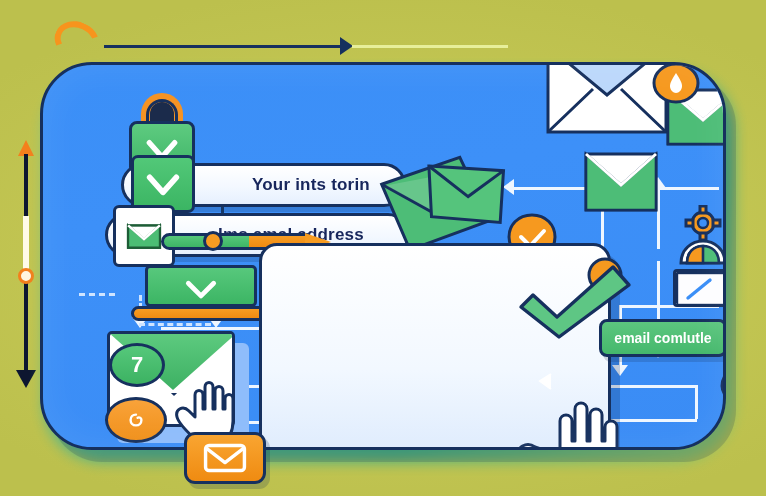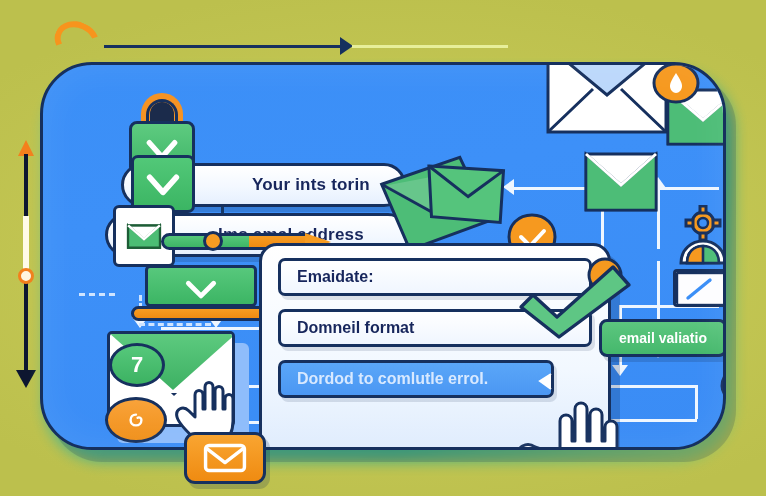--- a/index.html
+++ b/index.html
@@ -497,42 +497,31 @@
       <svg width="48" height="60" viewBox="0 0 48 60">
         <path d="M24 3 C13 3 5 11 5 21 C5 30 13 34 14 42 L34 42 C35 34 43 30 43 21 C43 11 35 3 24 3 Z" fill="#f6991f" stroke="#16305e" stroke-width="3"></path>
         <path d="M24 3 C30 10 33 16 30 23 C27 30 34 34 34 42 L24 42 Z" fill="#1d2f4f" opacity=".75"></path>
         <rect x="13" y="42" width="22" height="6" fill="#4dbd77" stroke="#16305e" stroke-width="2.4"></rect>
         <rect x="13" y="48" width="22" height="6" fill="#3b8ff7" stroke="#16305e" stroke-width="2.4"></rect>
         <rect x="16" y="54" width="16" height="5" rx="2" fill="#4dbd77" stroke="#16305e" stroke-width="2.4"></rect>
       </svg>
     </div>
 
     <div class="panel">
-      <div class="panel-body">
-        <div class="prow">
-          <span>Emaidate:</span>
-        </div>
-        <div class="prow">
-          <span>Domneil format</span>
-        </div>
-        <div class="prow hint">
-          <span>Dordod to comlutle erroI.</span>
-        </div>
-      </div>
     </div>
 
     <div class="ab" style="left:470px; top:190px; width:128px;height:92px;">
       <svg width="128" height="92" viewBox="0 0 128 92">
         <circle cx="92" cy="20" r="16" fill="#f6991f" stroke="#16305e" stroke-width="3"></circle>
         <path d="M8 52 L20 40 L44 62 L100 12 L116 30 L46 82 Z" fill="#5ec684" stroke="#16305e" stroke-width="3.4" stroke-linejoin="round"></path>
       </svg>
     </div>
 
     <div class="vlabel" style="left:556px; top:254px;">
-      <span>email valiatio</span>
+      <span>email comlutle</span>
     </div>
 
 
     <div class="hand" style="left:462px; top:328px;">
       <svg width="128" height="116" viewBox="0 0 128 116">
         <path d="M14 46 L62 30 L70 44 L40 62 Z" fill="#f79c22" stroke="#16305e" stroke-width="3" transform="translate(-2,44)"></path>
         <path d="M30 54 C22 48 10 54 14 64 C18 76 36 92 46 100 C58 108 78 110 92 102 C106 94 112 78 112 62 L112 34 C112 26 100 26 100 34 L100 48 L97 48 L97 22 C97 14 85 14 85 22 L85 48 L82 48 L82 16 C82 8 70 8 70 16 L70 48 L67 48 L67 28 C67 20 55 20 55 28 L55 62 Z" fill="#ffffff" stroke="#16305e" stroke-width="3" stroke-linejoin="round"></path>
         <path d="M96 76 C104 80 110 88 112 98 L90 104 Z" fill="#9cc4fb" opacity=".8"></path>
       </svg>
     </div>

